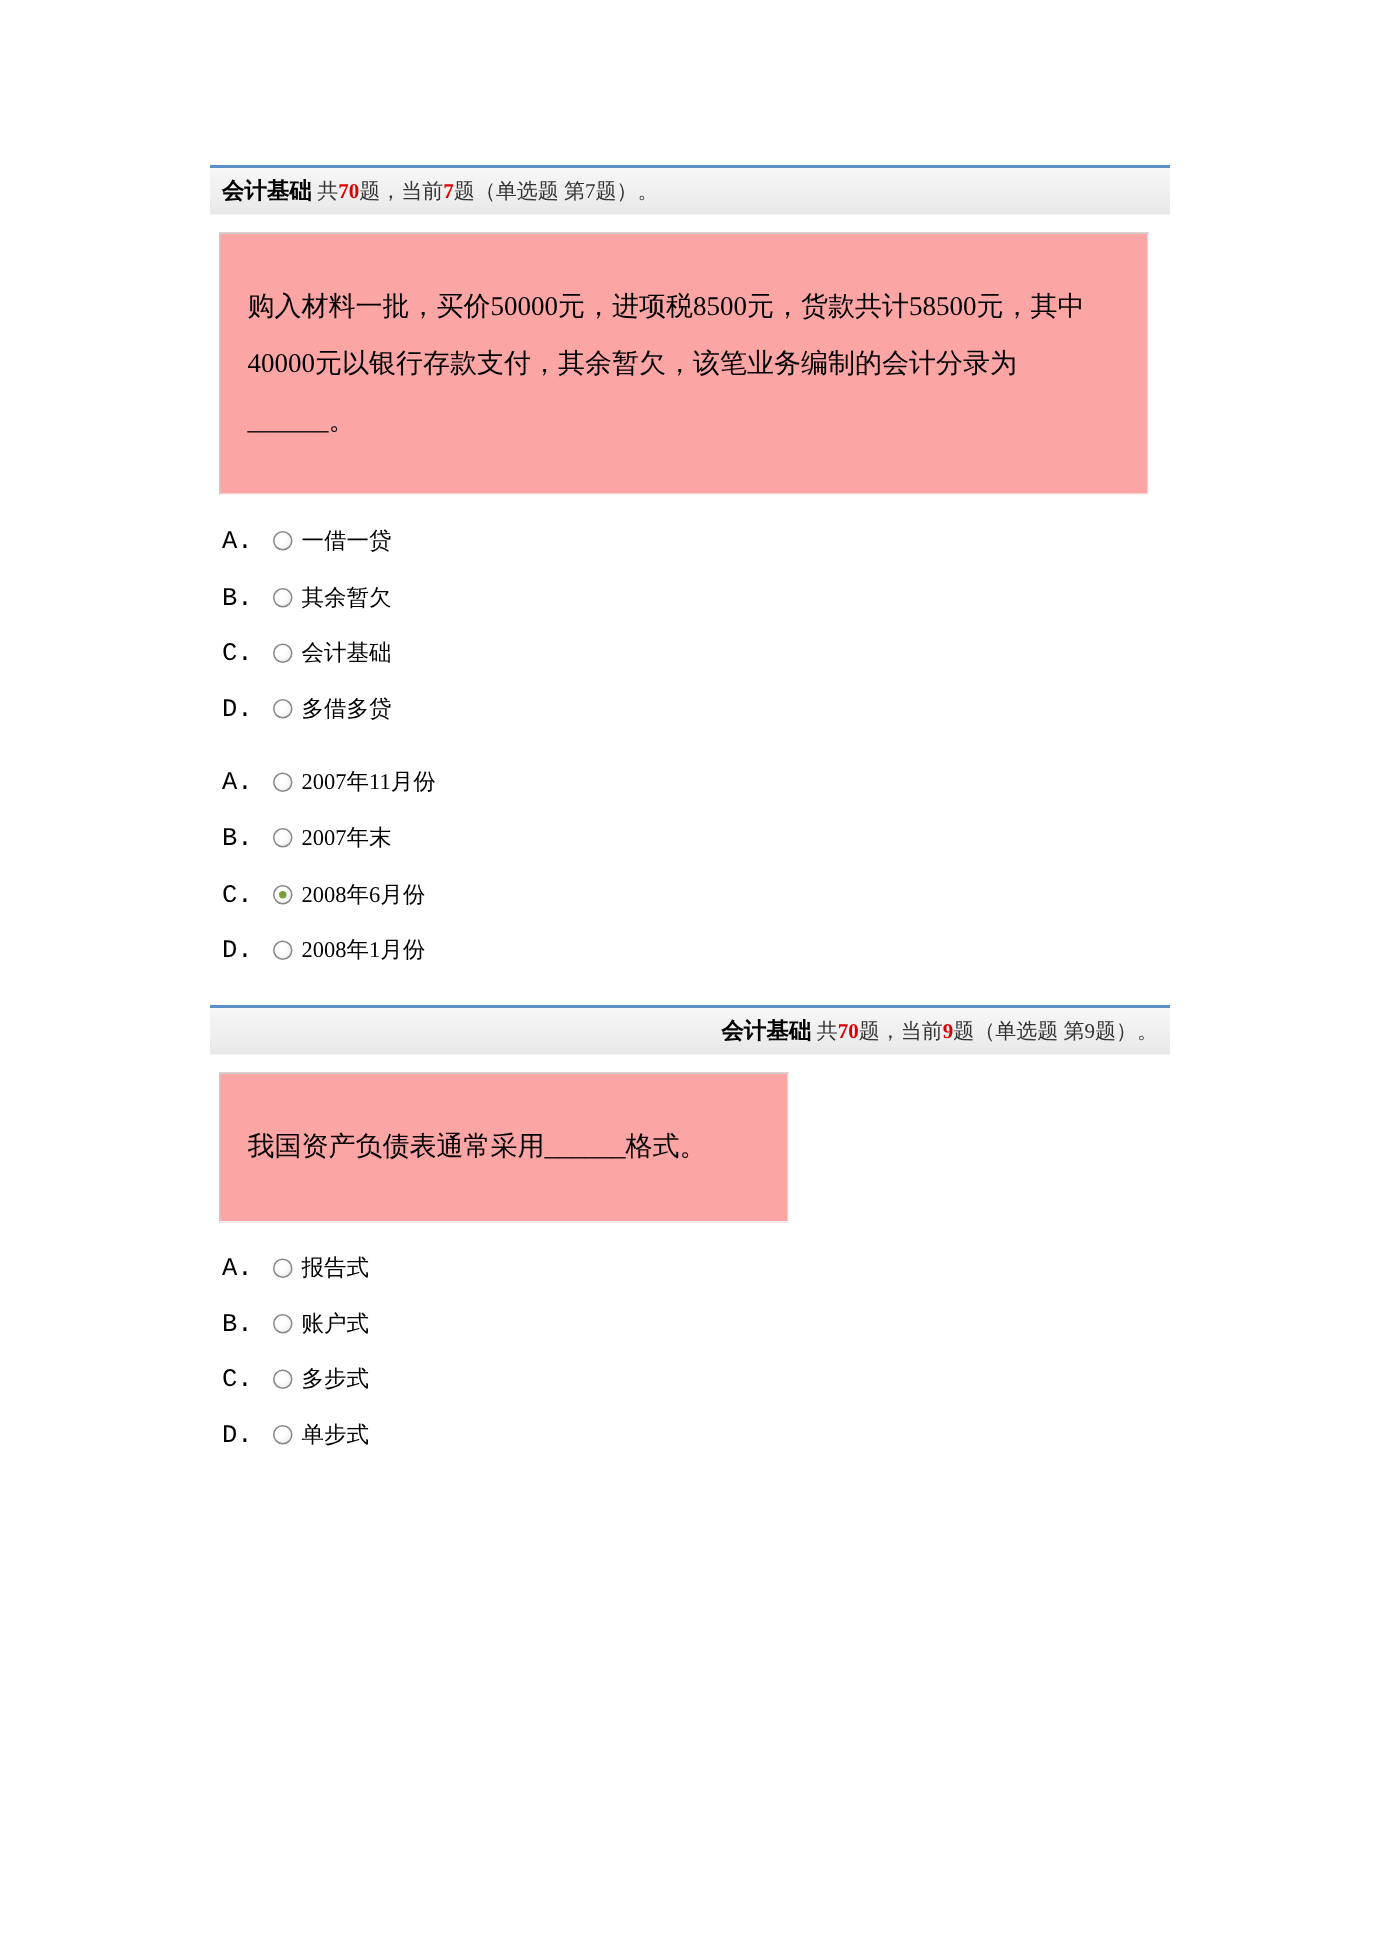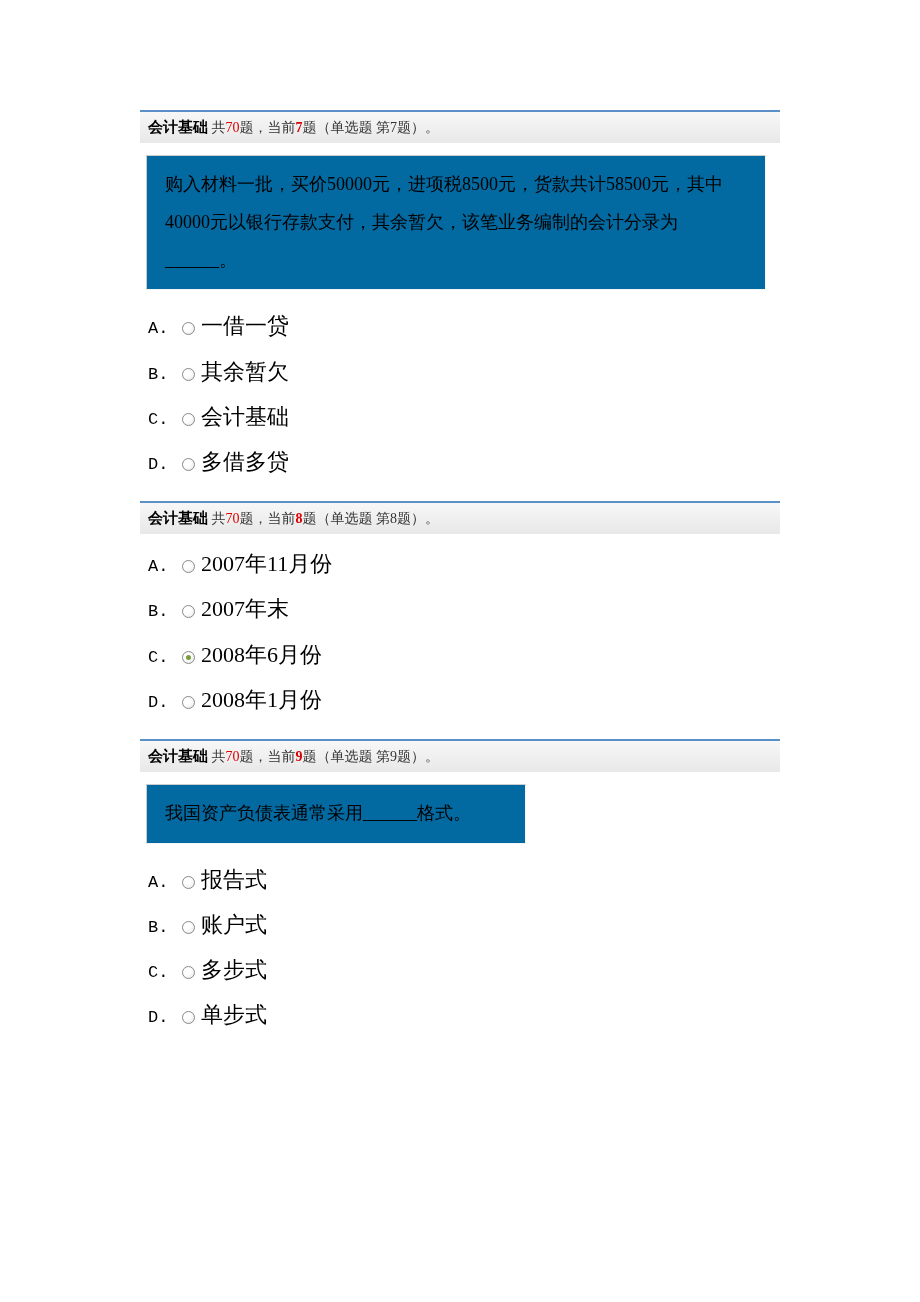--- a/index.html
+++ b/index.html
@@ -19,37 +19,37 @@
       color: #333;
       margin-bottom: 12px;
     }
     .section-header .title-part {
       font-weight: bold;
       color: #000;
       font-size: 15px;
     }
     .section-header .num-total {
       color: #d00;
-      font-weight: normal;
+      font-weight: bold;
     }
     .section-header .num-current {
       color: #d00;
       font-weight: bold;
     }
     .question-box {
       border-top: 1px solid #ccc;
       border-left: 1px solid #ccc;
       border-right: 1px solid #f5f5f5;
       border-bottom: 1px solid #f5f5f5;
-      padding: 10px 18px;
+      padding: 30px 18px;
       margin: 0 6px 18px 6px;
       font-size: 18px;
       line-height: 2.1;
       font-family: "SimSun", "宋体", serif;
-      background: #0369a1;
+      background: #fca5a5;
     }
     .answers {
       margin-left: 8px;
       margin-bottom: 30px;
     }
     .answer-row {
       display: flex;
       align-items: baseline;
       margin-bottom: 10px;
       font-size: 17px;
@@ -78,26 +78,26 @@
       position: absolute;
       width: 5px;
       height: 5px;
       background: #7a9e3a;
       border-radius: 50%;
       top: 3px;
       left: 3px;
     }
     .answer-text {
       font-family: "SimSun", "宋体", serif;
-      font-size: 22px;
+      font-size: 15px;
     }
     .q9 .question-box { width: 380px; }
     .q8 .question-box { width: 640px; }
     .q8 .section-header { width: 640px; }
-    .q9 .section-header { width: 640px; }
+    .q9 .section-header { width: 640px; text-align: right; }
     .q7 .section-header { width: 640px; }
     .q7 .question-box { width: 620px; }
     .q7 .answers { margin-bottom: 22px; }
     .q8 .answers { margin-bottom: 22px; }
   </style>
 </head>
 <body>
 
 <div class="q7">
   <div class="section-header">
@@ -122,23 +122,20 @@
     </div>
     <div class="answer-row">
       <span class="answer-letter">D.</span>
       <span class="radio-circle"></span>
       <span class="answer-text">多借多贷</span>
     </div>
   </div>
 </div>
 
 <div class="q8">
-  <div class="section-header">
-    <span class="title-part">会计基础</span><span> 共</span><span class="num-total">70</span><span>题，当前</span><span class="num-current">8</span><span>题</span><span>（单选题  第8题）。</span>
-  </div>
   <div class="answers">
     <div class="answer-row">
       <span class="answer-letter">A.</span>
       <span class="radio-circle"></span>
       <span class="answer-text">2007年11月份</span>
     </div>
     <div class="answer-row">
       <span class="answer-letter">B.</span>
       <span class="radio-circle"></span>
       <span class="answer-text">2007年末</span>

